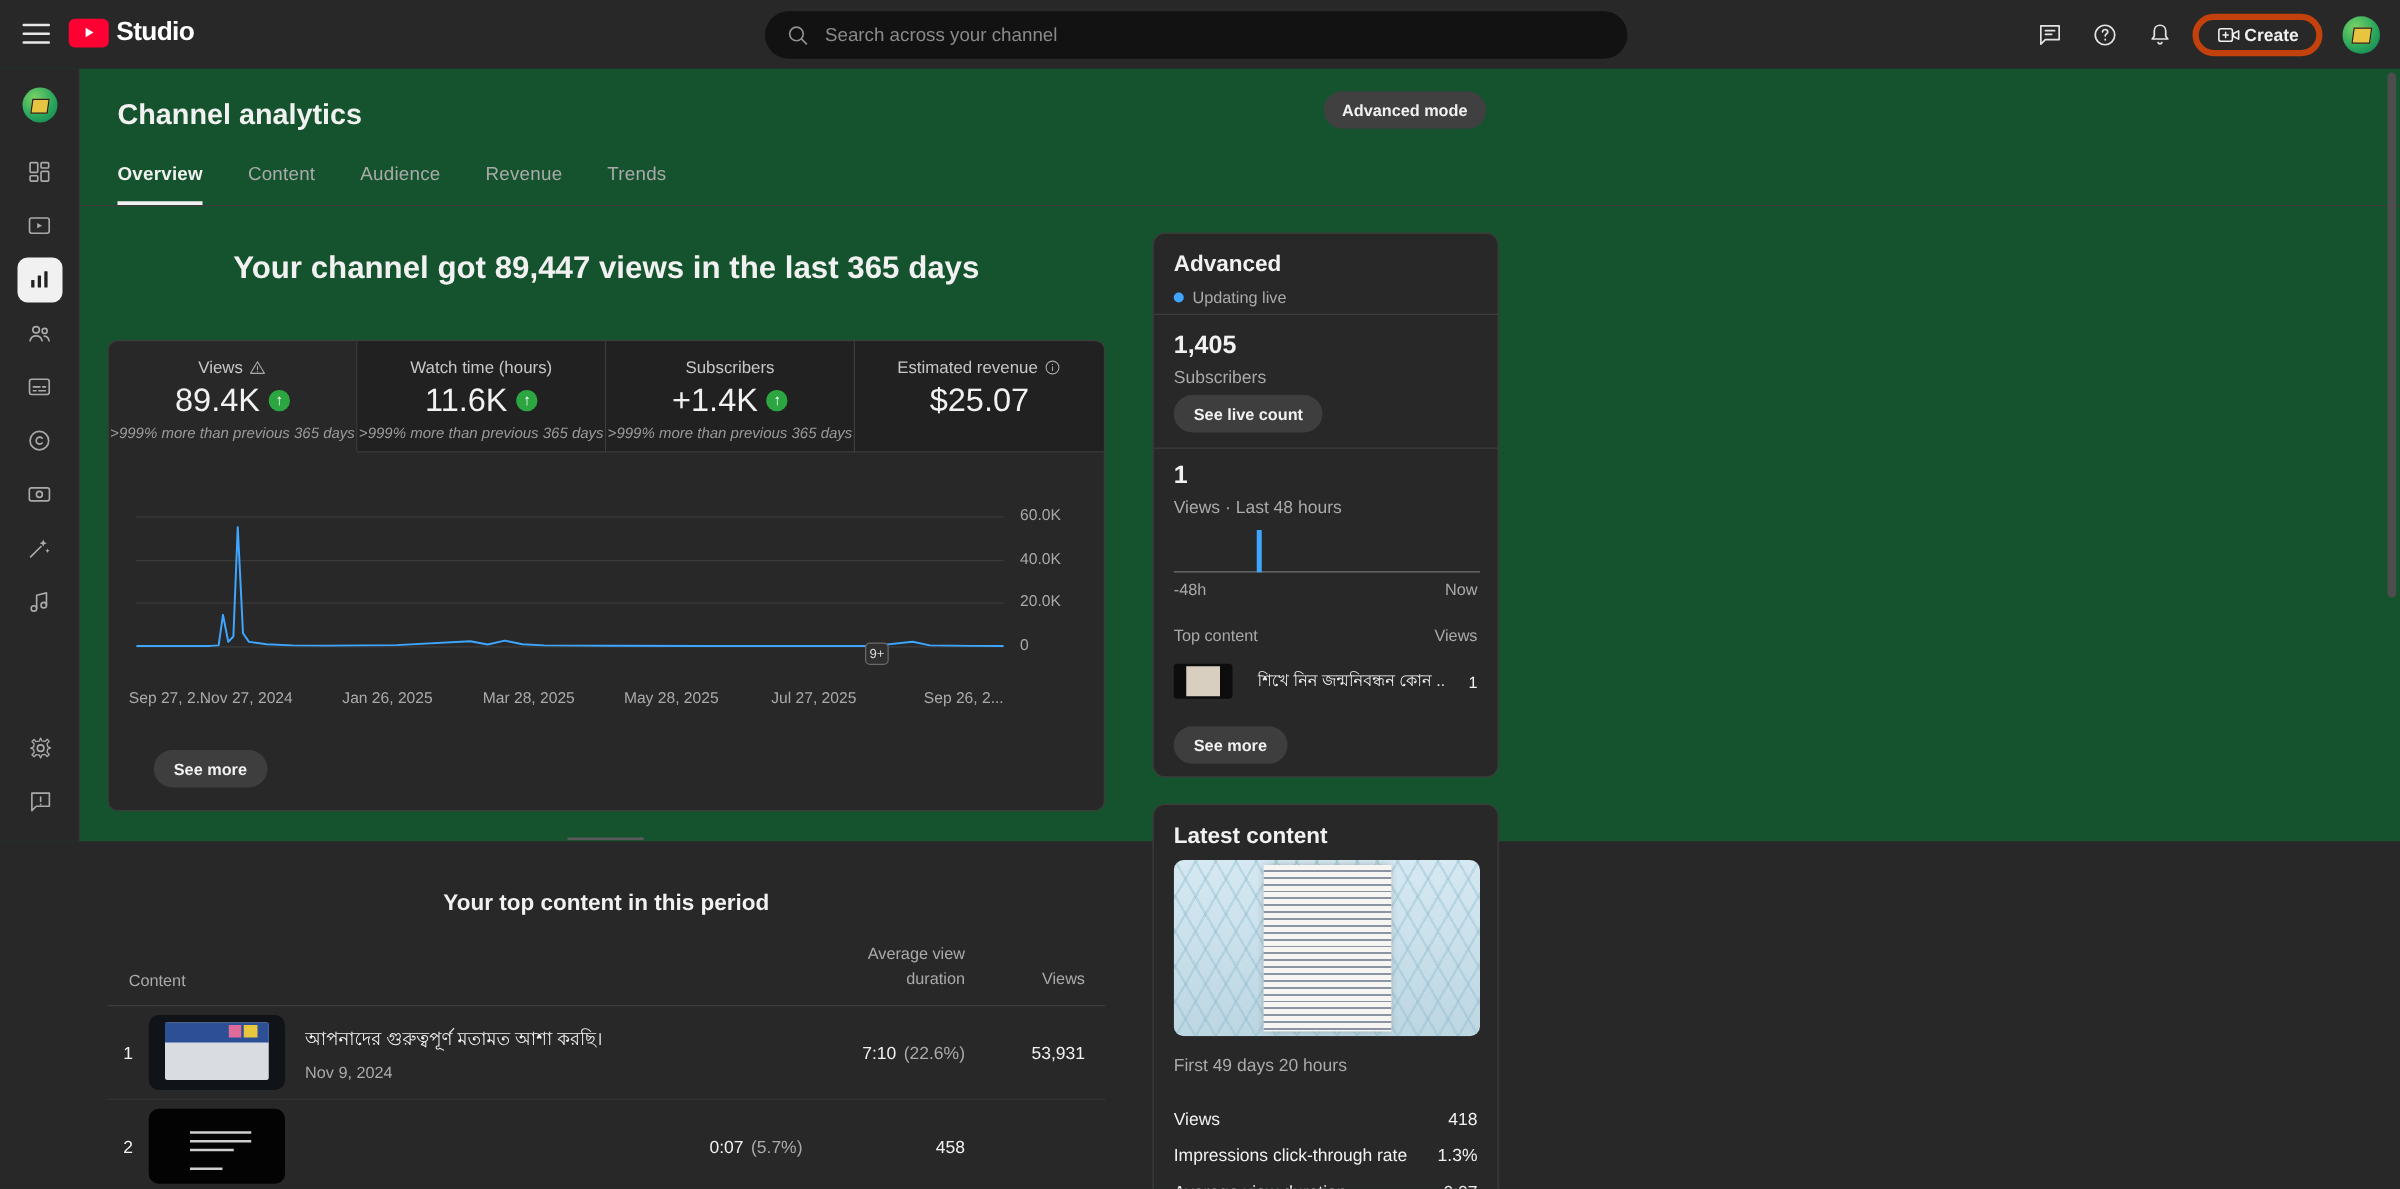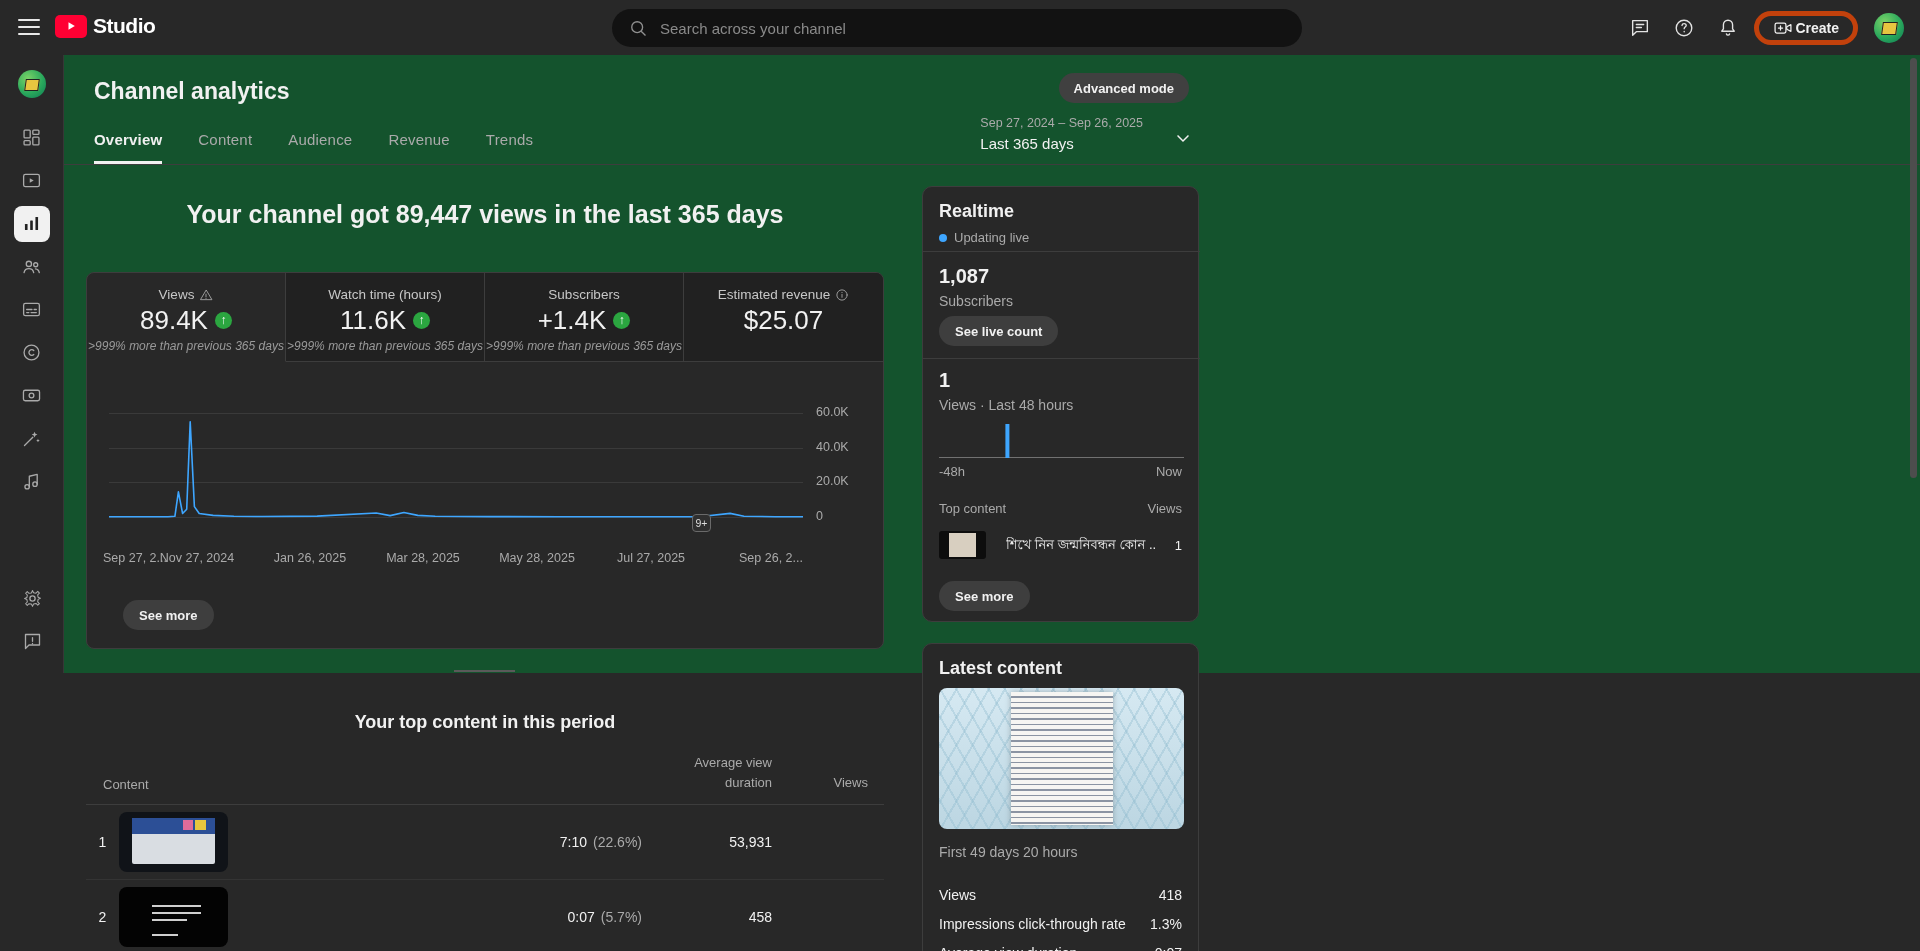--- a/index.html
+++ b/index.html
@@ -299,29 +299,20 @@
 
   <h1 class="page-title">Channel analytics</h1>
   <button class="adv-btn">Advanced mode</button>
   <nav class="tabs" id="tabs">
       <div class="tab active">Overview</div>
       <div class="tab">Content</div>
       <div class="tab">Audience</div>
       <div class="tab">Revenue</div>
       <div class="tab">Trends</div>
     </nav>
-  <div class="datepicker">
-    <div class="dp-range">Sep 27, 2024 – Sep 26, 2025</div>
-    <div class="dp-preset">Last 365 days</div>
-    <span class="dp-chevron">
-      <svg class="ic" width="20" height="20" viewBox="0 0 24 24" fill="none" stroke="currentColor" stroke-width="1.8" stroke-linecap="round">
-          <path d="M6 9.5l6 6 6-6"></path>
-        </svg>
-    </span>
-  </div>
   <div class="header-divider"></div>
 
   <div class="content">
     <div class="left-col">
       <div class="headline">Your channel got 89,447 views in the last 365 days</div>
 
       <section class="analytics-card">
         <div class="metric-strip" id="metricStrip">
             <div class="metric selected"><div class="m-label">
                 <span>Views</span>
@@ -400,20 +391,24 @@
             <div class="tc-row">
               <div class="tc-rank">1</div>
               <div>
                 <div class="tc-thumb">
                   <div class="th1-screen"></div>
                   <div class="th1-bar"></div>
                   <div class="th1-y"></div>
                   <div class="th1-p"></div>
                 </div>
               </div>
+              <div class="tc-meta">
+                <div class="tc-title">আপনাদের গুরুত্বপূর্ণ মতামত আশা করছি।</div>
+                <div class="tc-date">Nov 9, 2024</div>
+              </div>
               <div class="tc-dur"><span>7:10</span><span class="pct">(22.6%)</span></div>
               <div class="tc-views">53,931</div>
             </div>
             <div class="tc-row">
               <div class="tc-rank">2</div>
               <div>
                 <div class="tc-thumb th2">
                   <div class="th2-line" style="top:30%"></div>
                   <div class="th2-line" style="top:42%"></div>
                   <div class="th2-line" style="top:54%; width:32%"></div>
@@ -423,27 +418,27 @@
               <div class="tc-dur"><span>0:07</span><span class="pct">(5.7%)</span></div>
               <div class="tc-views">458</div>
             </div>
           </div>
       </div>
     </div>
 
     <div class="right-col">
 
       <section class="card rt-card">
-        <div class="card-title">Realtime</div>
+        <div class="card-title">Advanced</div>
         <div class="rt-status">
           <span class="rt-dot"></span>
           <span>Updating live</span>
         </div>
         <div class="card-divider" style="top:64px;"></div>
-        <div class="rt-big abs" style="left:16px; top:78px;">1,087</div>
+        <div class="rt-big abs" style="left:16px; top:78px;">1,405</div>
         <div class="rt-sub abs" style="left:16px; top:101px;">Subscribers</div>
         <button class="pill-btn abs" style="left:16px; top:129px;">See live count</button>
         <div class="card-divider" style="top:171px;"></div>
         <div class="rt-big abs" style="left:16px; top:182px;">1</div>
         <div class="rt-sub abs" style="left:16px; top:205px;">Views · Last 48 hours</div>
         <div class="rt-bars-wrap">
             <svg id="rtBars" class="ic" width="245" height="34">
               <rect x="66.4" y="0.0" width="4" height="34.0" fill="#3ea6ff"></rect>
             </svg>
           </div>

